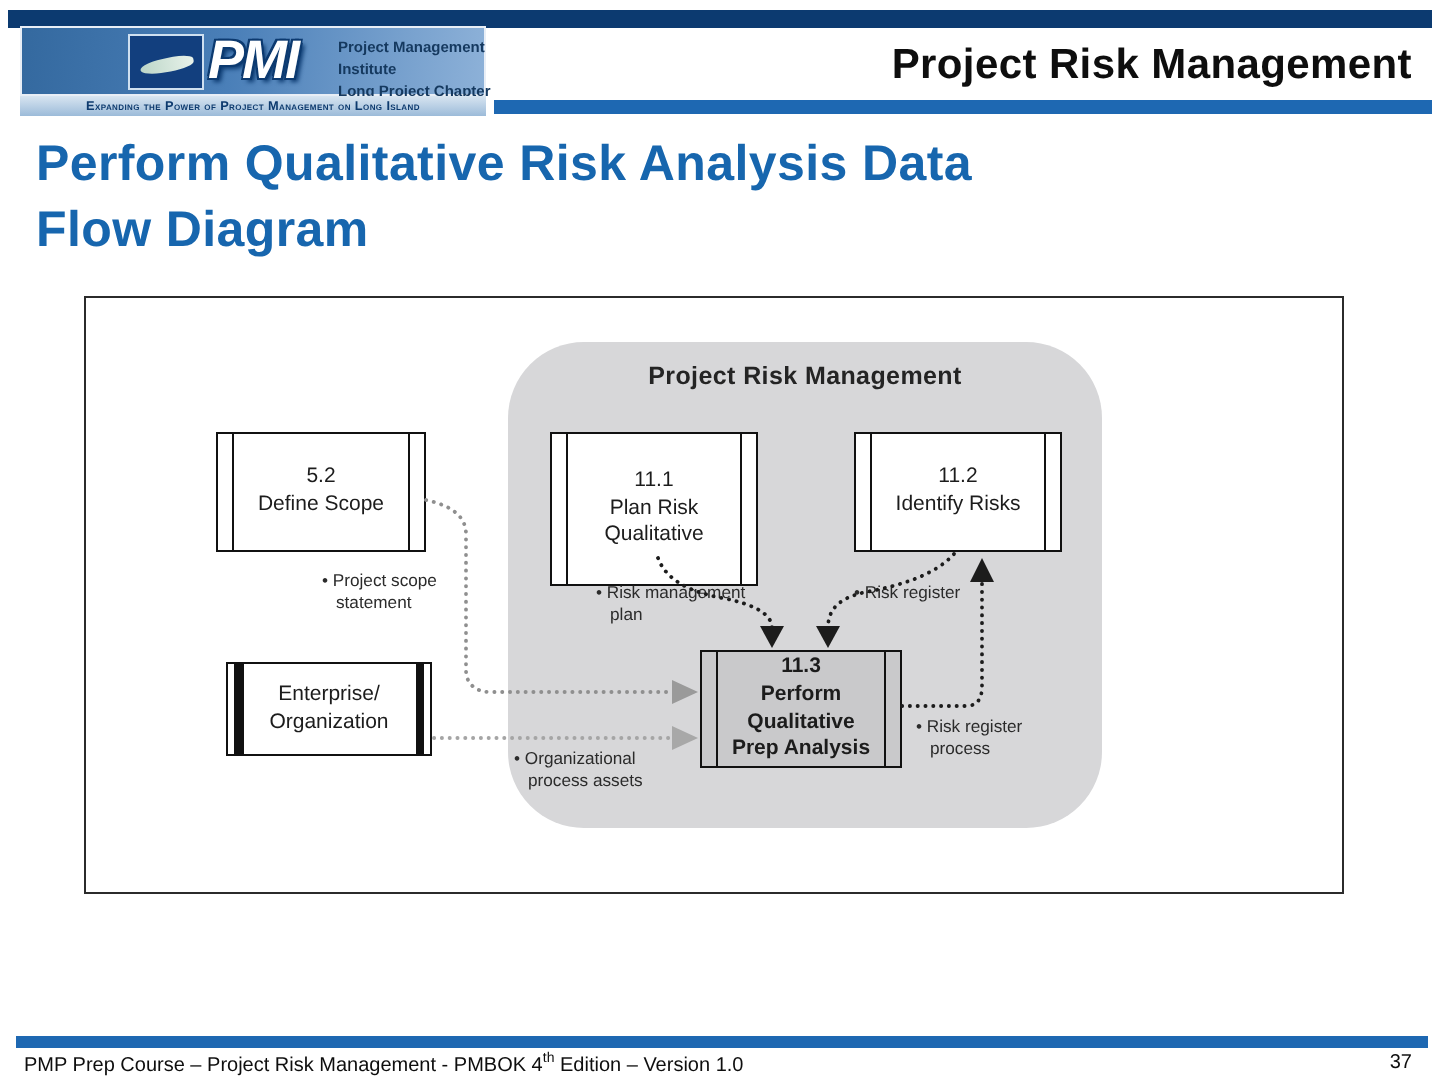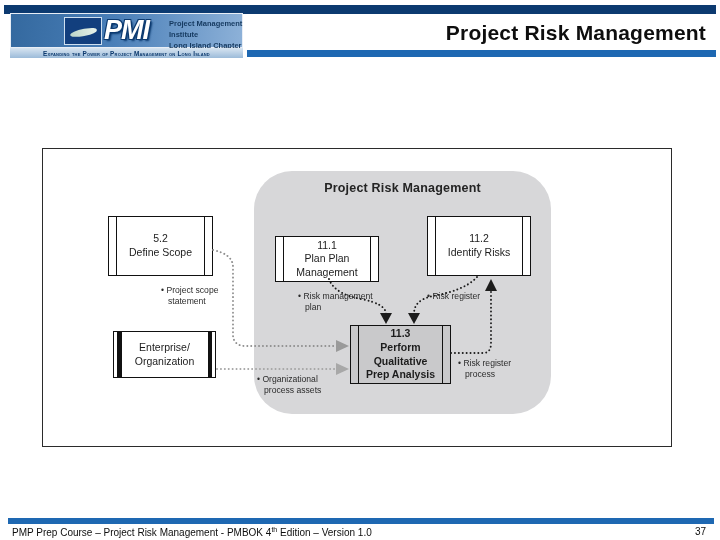--- a/index.html
+++ b/index.html
@@ -70,43 +70,44 @@
   <div class="topbar"></div>
 
   <div class="logo">
     <div class="logo-main">
       <div class="island">
         <div class="island-shape"></div>
       </div>
       <div class="pmi-text">PMI</div>
       <div class="logo-org">
         <div>Project Management Institute</div>
-        <div>Long Island Chapter</div>
+        <div>Long Project Chapter</div>
       </div>
     </div>
     <div class="tagline">Expanding the Power of Project Management on Long Island</div>
   </div>
 
   <div class="header-title">Project Risk Management</div>
   <div class="header-rule"></div>
 
+  <h1 class="slide-title">Perform Qualitative Risk Analysis Data Flow Diagram</h1>
 
   <div class="diagram">
 
     <div class="group"></div>
     <div class="group-title">Project Risk Management</div>
 
     <div class="pbox" style="left:65px;top:67px;width:105px;height:60px;">
       <span class="pnum">5.2</span>
       <span class="pname">Define Scope</span>
     </div>
 
-    <div class="pbox" style="left:232px;top:67px;width:104px;height:46px;margin-top:20px;">
+    <div class="pbox" style="left:232px;top:67px;width:104px;height:77px;">
       <span class="pnum">11.1</span>
-      <span class="pname">Plan Plan Management</span>
+      <span class="pname">Plan Risk Qualitative</span>
     </div>
 
     <div class="pbox" style="left:384px;top:67px;width:104px;height:60px;">
       <span class="pnum">11.2</span>
       <span class="pname">Identify Risks</span>
     </div>
 
     <div class="pbox pbox--active" style="left:307px;top:176px;width:101px;height:59px;">
       <span class="pnum">11.3</span>
       <span class="pname">Perform Qualitative Prep Analysis</span>

